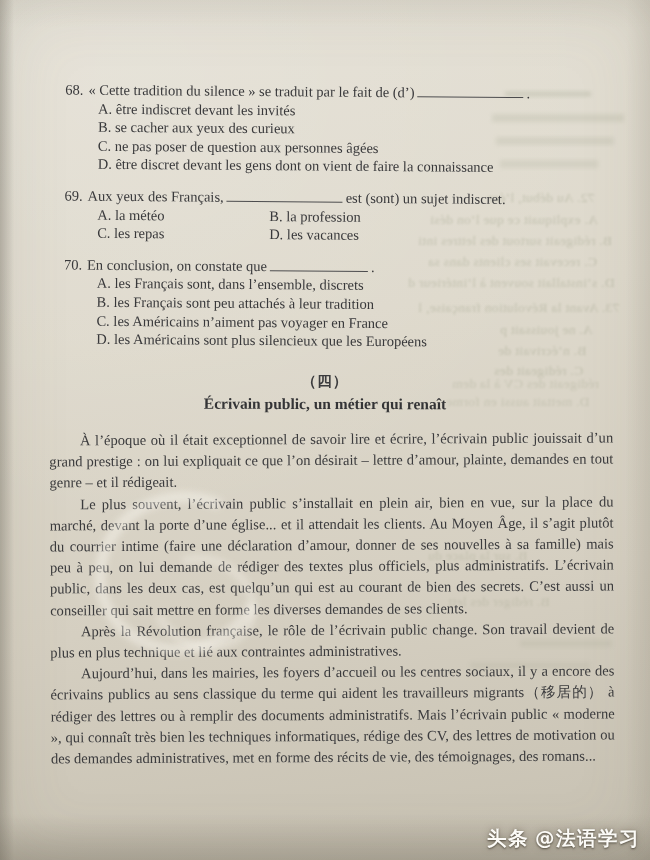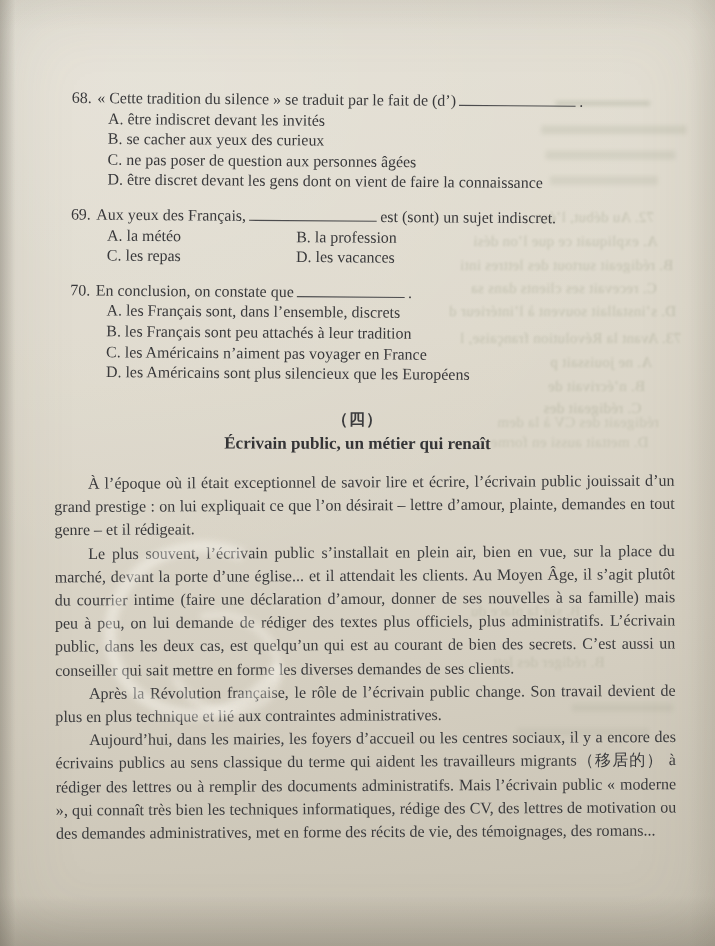--- a/index.html
+++ b/index.html
@@ -178,14 +178,17 @@
       <p>Aujourd’hui, dans les mairies, les foyers d’accueil ou les centres sociaux, il y a encore des écrivains publics au sens classique du terme qui aident les travailleurs migrants（移居的） à rédiger des lettres ou à remplir des documents administratifs. Mais l’écrivain public « moderne », qui connaît très bien les techniques informatiques, rédige des CV, des lettres de motivation ou des demandes administratives, met en forme des récits de vie, des témoignages, des romans...</p>
     </section>
 
   </div>
 
   <div class="ring r1"></div>
   <div class="ring r2"></div>
 
   <div class="vignette"></div>
 
+  <div class="wm">
+    <span class="brand">头条</span><span>@法语学习</span>
+  </div>
 
 </div>
 
 </body></html>

